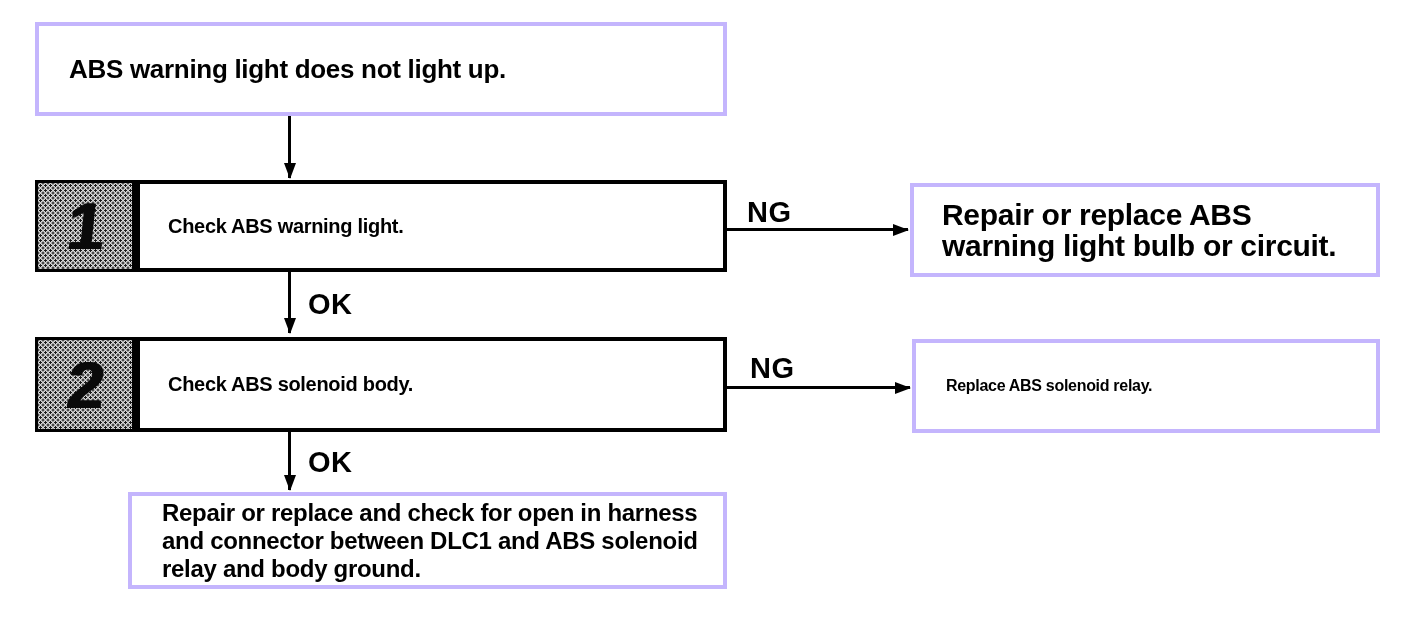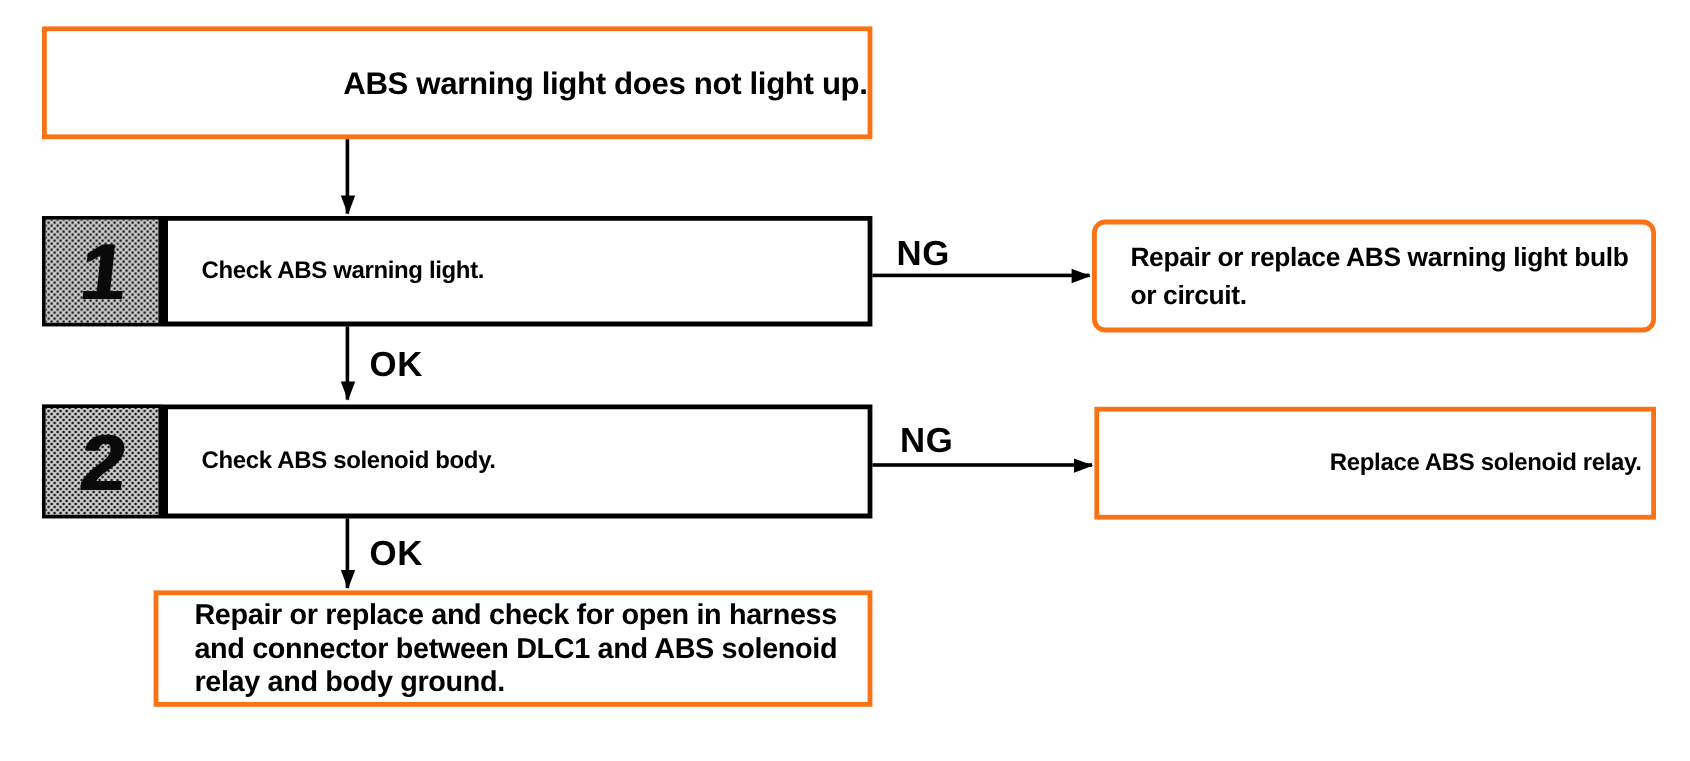--- a/index.html
+++ b/index.html
@@ -11,29 +11,28 @@
   #canvas {
     position: relative;
     width: 1408px;
     height: 634px;
     background: #ffffff;
     overflow: hidden;
   }
 
   .box {
     position: absolute;
-    border: 4px solid #f97316;
+    border: 4px solid #c4b5fd;
     background: #fff;
     display: flex;
     align-items: center;
     font-size: 26px;
     font-weight: 700;
     letter-spacing: -0.3px;
     line-height: 30px;
-    justify-content: flex-end;
   }
 
   
   #start-box { left: 35px; top: 22px; width: 692px; height: 94px; padding-left: 30px; }
 
   
   .step-row { position: absolute; display: flex; }
   #step1-row { left: 35px; top: 180px; width: 692px; height: 92px; }
   #step2-row { left: 35px; top: 337px; width: 692px; height: 95px; }
 
@@ -65,22 +64,22 @@
     background: #fff;
     display: flex;
     align-items: center;
     padding-left: 28px;
     font-size: 20px;
     font-weight: 700;
     letter-spacing: -0.3px;
   }
 
   
-  #ng-action-box-1 { left: 910px; top: 183px; width: 470px; height: 94px; padding-left: 28px; padding-right: 8px; font-size: 22px; line-height: 31px; border-radius: 11px; }
-  #ng-action-box-2 { left: 912px; top: 339px; width: 468px; height: 94px; padding-left: 30px; padding-right: 8px; font-size: 20px; }
+  #ng-action-box-1 { left: 910px; top: 183px; width: 470px; height: 94px; padding-left: 28px; padding-right: 8px; font-size: 30px; line-height: 31px; }
+  #ng-action-box-2 { left: 912px; top: 339px; width: 468px; height: 94px; padding-left: 30px; padding-right: 8px; font-size: 16px; }
 
   
   #end-box { left: 128px; top: 492px; width: 599px; height: 97px; padding-left: 30px; padding-right: 14px; font-size: 24px; line-height: 28px; letter-spacing: -0.3px; }
 
   
   .v-arrow { position: absolute; width: 3px; background: #000; }
   .v-arrow .head {
     position: absolute;
     left: 50%;
     bottom: -1px;

